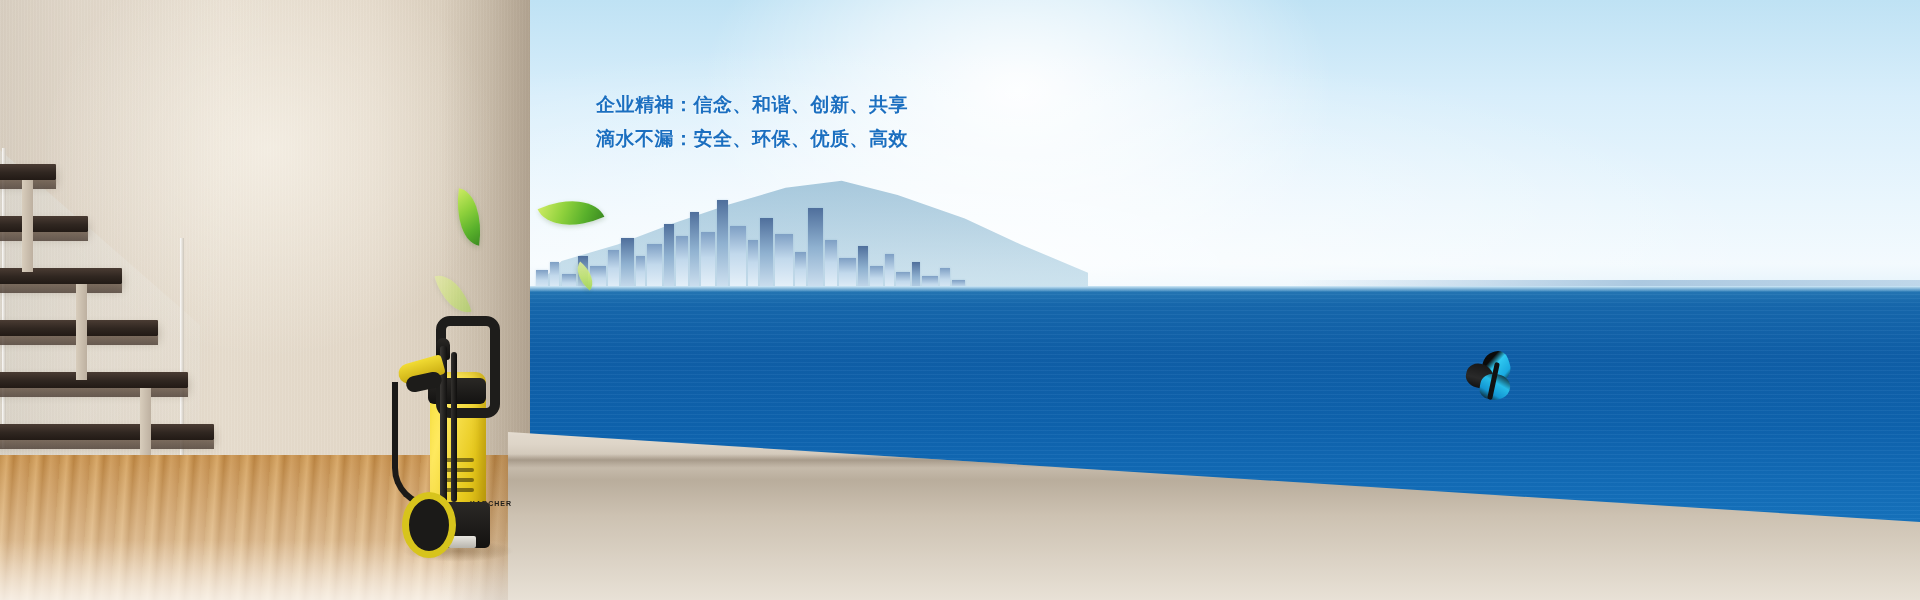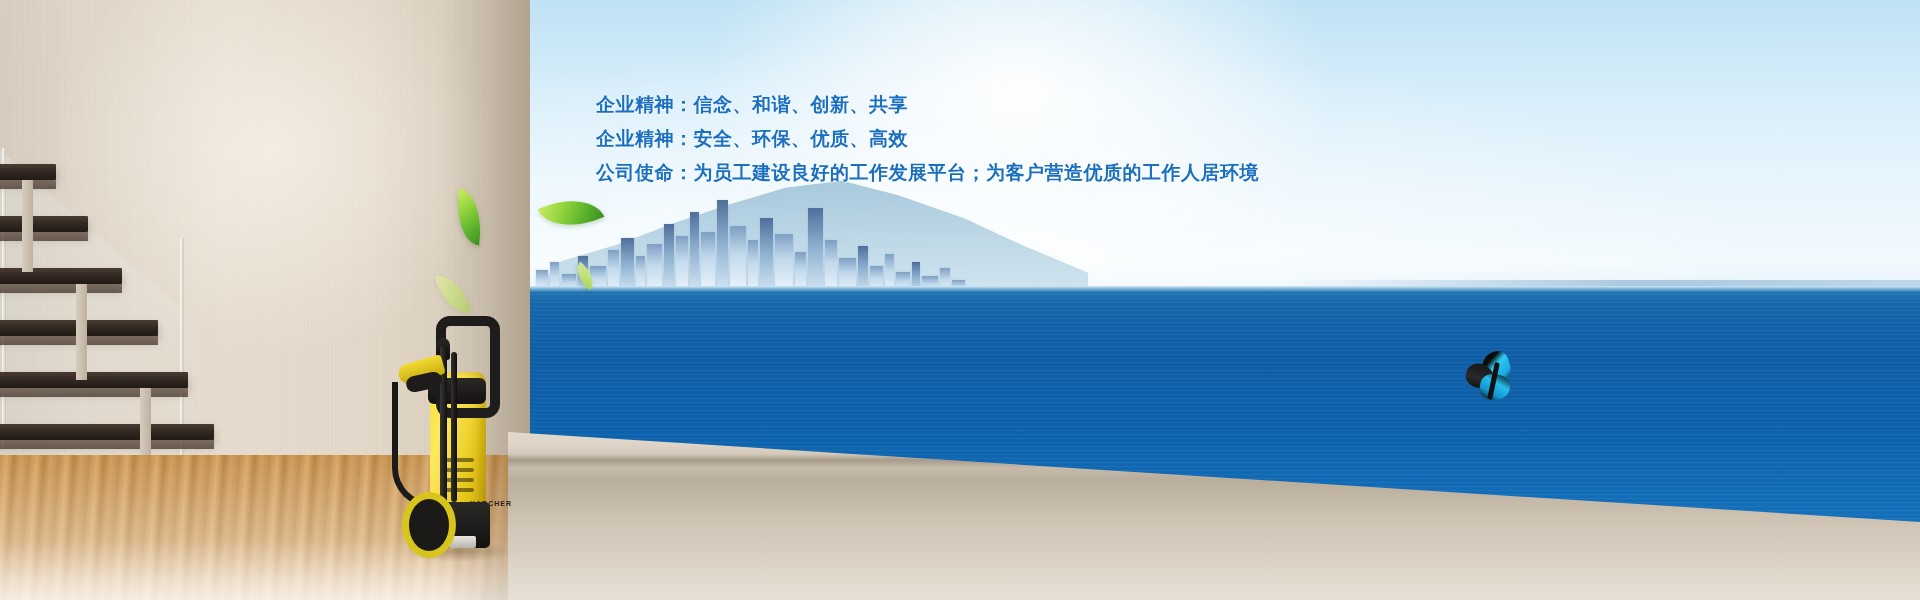--- a/index.html
+++ b/index.html
@@ -432,17 +432,16 @@
     <div class="w-lance2"></div>
     <div class="w-gun"></div>
     <div class="w-gun2"></div>
     <div class="w-base"></div>
     <div class="w-foot"></div>
     <div class="w-wheel"></div>
   </div>
 
   <div class="slogans">
     <div class="slogan-line">企业精神：信念、和谐、创新、共享</div>
-    <div class="slogan-line">企业精神：安全、环保、优质、高效</div>
-    <div class="slogan-line">公司使命：为员工建设良好的工作发展平台；为客户营造优质的工作人居环境</div>
+    <div class="slogan-line">滴水不漏：安全、环保、优质、高效</div>
   </div>
 
 </div>
 
 </body></html>

